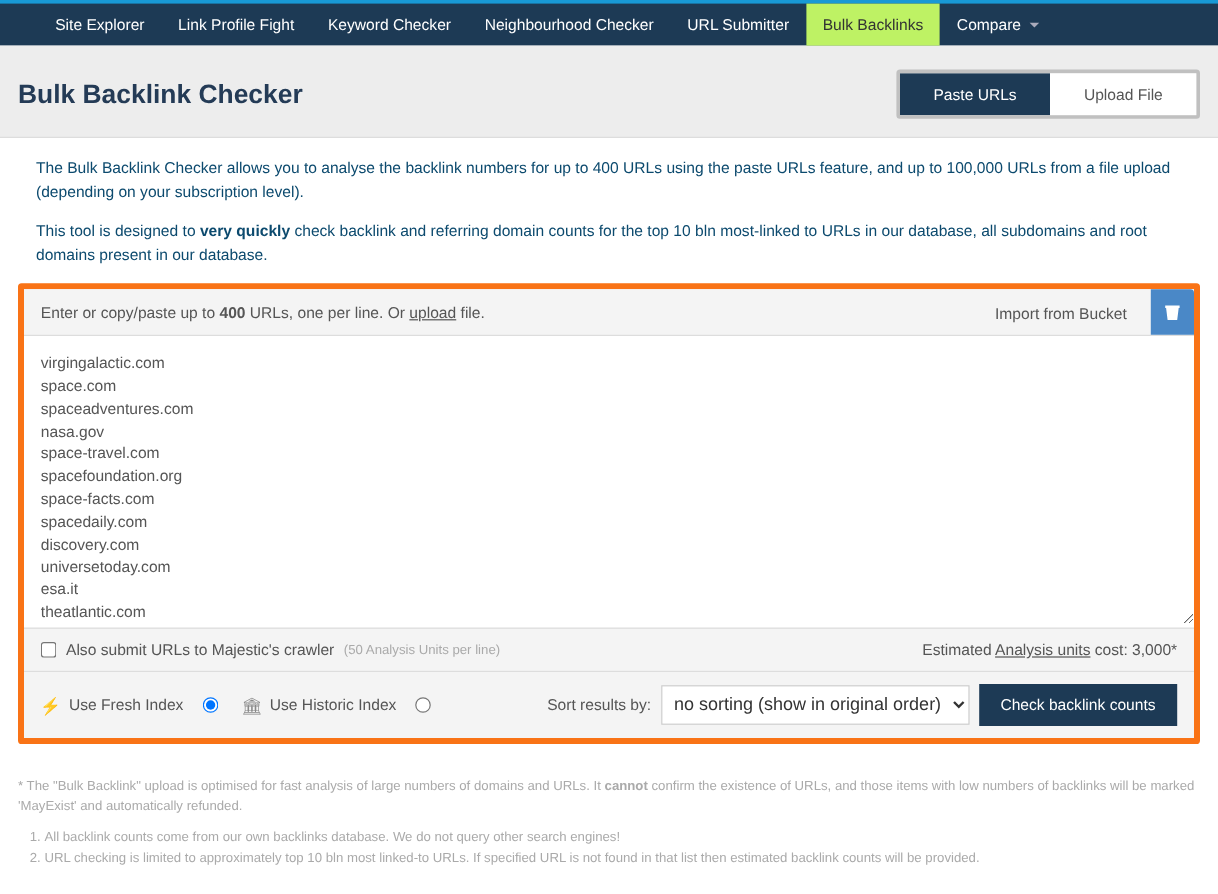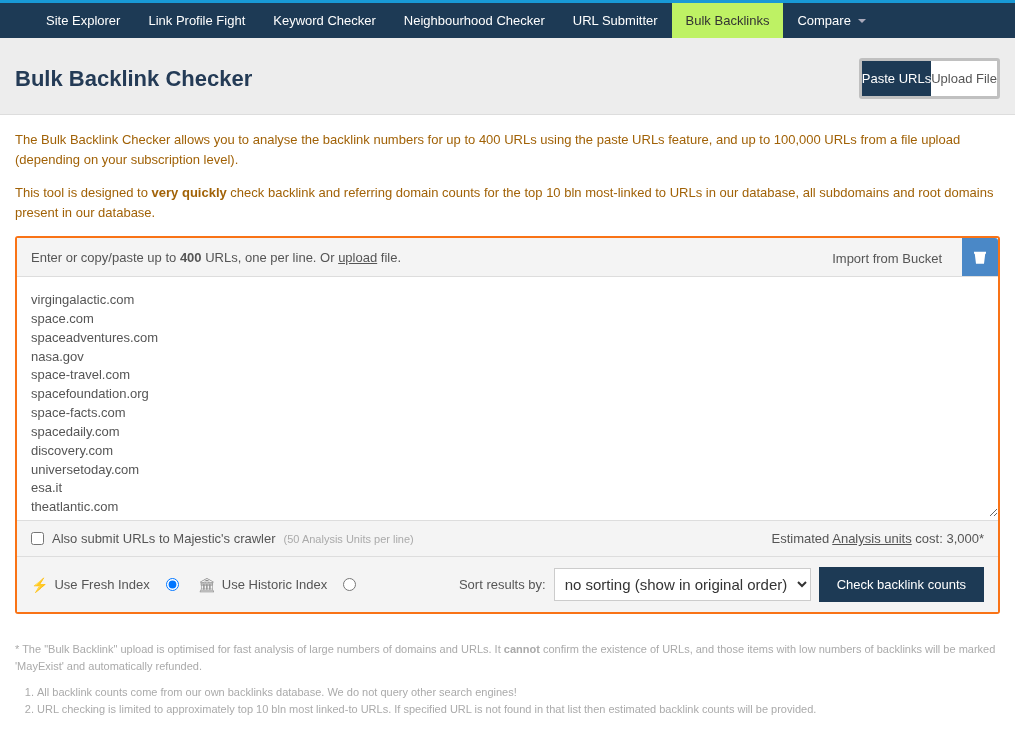--- a/index.html
+++ b/index.html
@@ -54,46 +54,47 @@
       font-weight: bold;
       color: #243b56;
     }
     .mode-toggle {
       display: flex;
       border: 3px solid #c0c0c0;
       border-radius: 3px;
       overflow: hidden;
     }
     .mode-btn {
-      padding: 10px 0;
+      padding: 10px 28px;
       font-size: 13px;
       cursor: pointer;
       border: none;
     }
     .mode-btn.active {
       background: #1d3a55;
       color: #fff;
     }
     .mode-btn.inactive {
       background: #fff;
       color: #555;
     }
     .content {
       padding: 15px;
     }
     .intro-text {
       line-height: 1.5;
-      color: #a16207;
+      color: #0c4a6e;
       margin-bottom: 14px;
+      margin-left: 15px;
     }
     .intro-text .bold {
       font-weight: bold;
     }
     .panel {
-      border: 2px solid #f97316;
+      border: 5px solid #f97316;
       border-radius: 3px;
       margin-top: 4px;
     }
     .panel-header {
       background: #f4f4f4;
       padding: 10px 14px;
       border-bottom: 1px solid #ddd;
       display: flex;
       justify-content: space-between;
       align-items: center;

